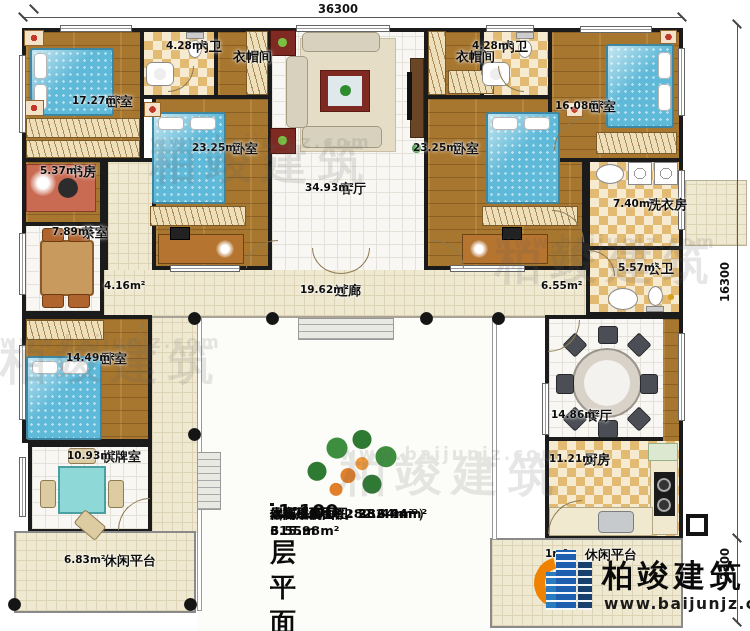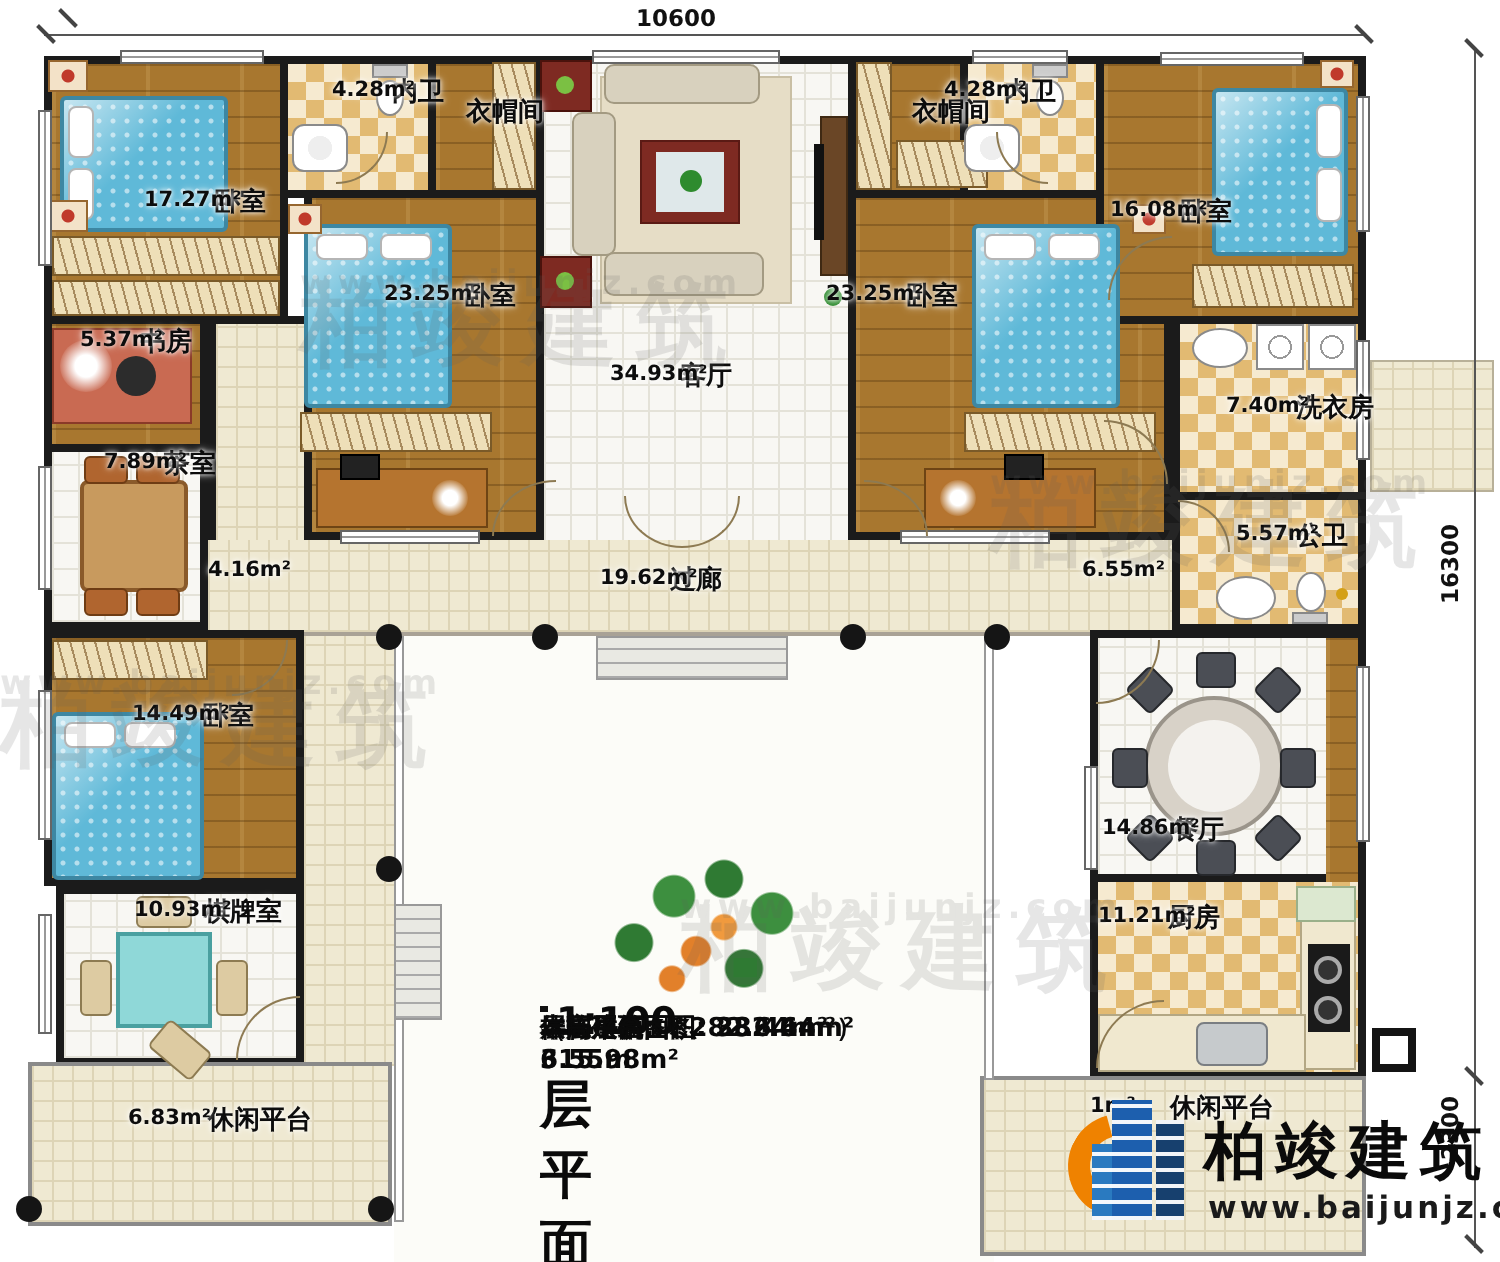--- a/index.html
+++ b/index.html
@@ -347,21 +347,21 @@
       <span class="area">11.21m²</span>
     </div>
   <div class="rl" style="left:545px;top:548px;width:80px;">
       <span>休闲平台</span>
       <span class="area">1m²</span>
     </div>
 
   <div class="dimline" style="left:22px;top:17px;width:661px;height:1px;"></div>
   <div class="tick" style="left:17px;top:16px;"></div>
   <div class="tick" style="left:676px;top:16px;"></div>
-  <div class="dimtxt" style="left:318px;top:2px;">10600</div>
+  <div class="dimtxt" style="left:318px;top:2px;">36300</div>
   <div class="dimline" style="left:737px;top:24px;width:1px;height:600px;"></div>
   <div class="tick" style="left:731px;top:23px;"></div>
   <div class="tick" style="left:731px;top:537px;"></div>
   <div class="tick" style="left:731px;top:621px;"></div>
   <div class="dimtxt dimv" style="left:718px;top:262px;">16300</div>
   <div class="dimtxt dimv" style="left:718px;top:548px;">2300</div>
   <div class="tick" style="left:28px;top:8px;"></div>
 
   <div id="titleblock">
     <div class="tb-row1">

